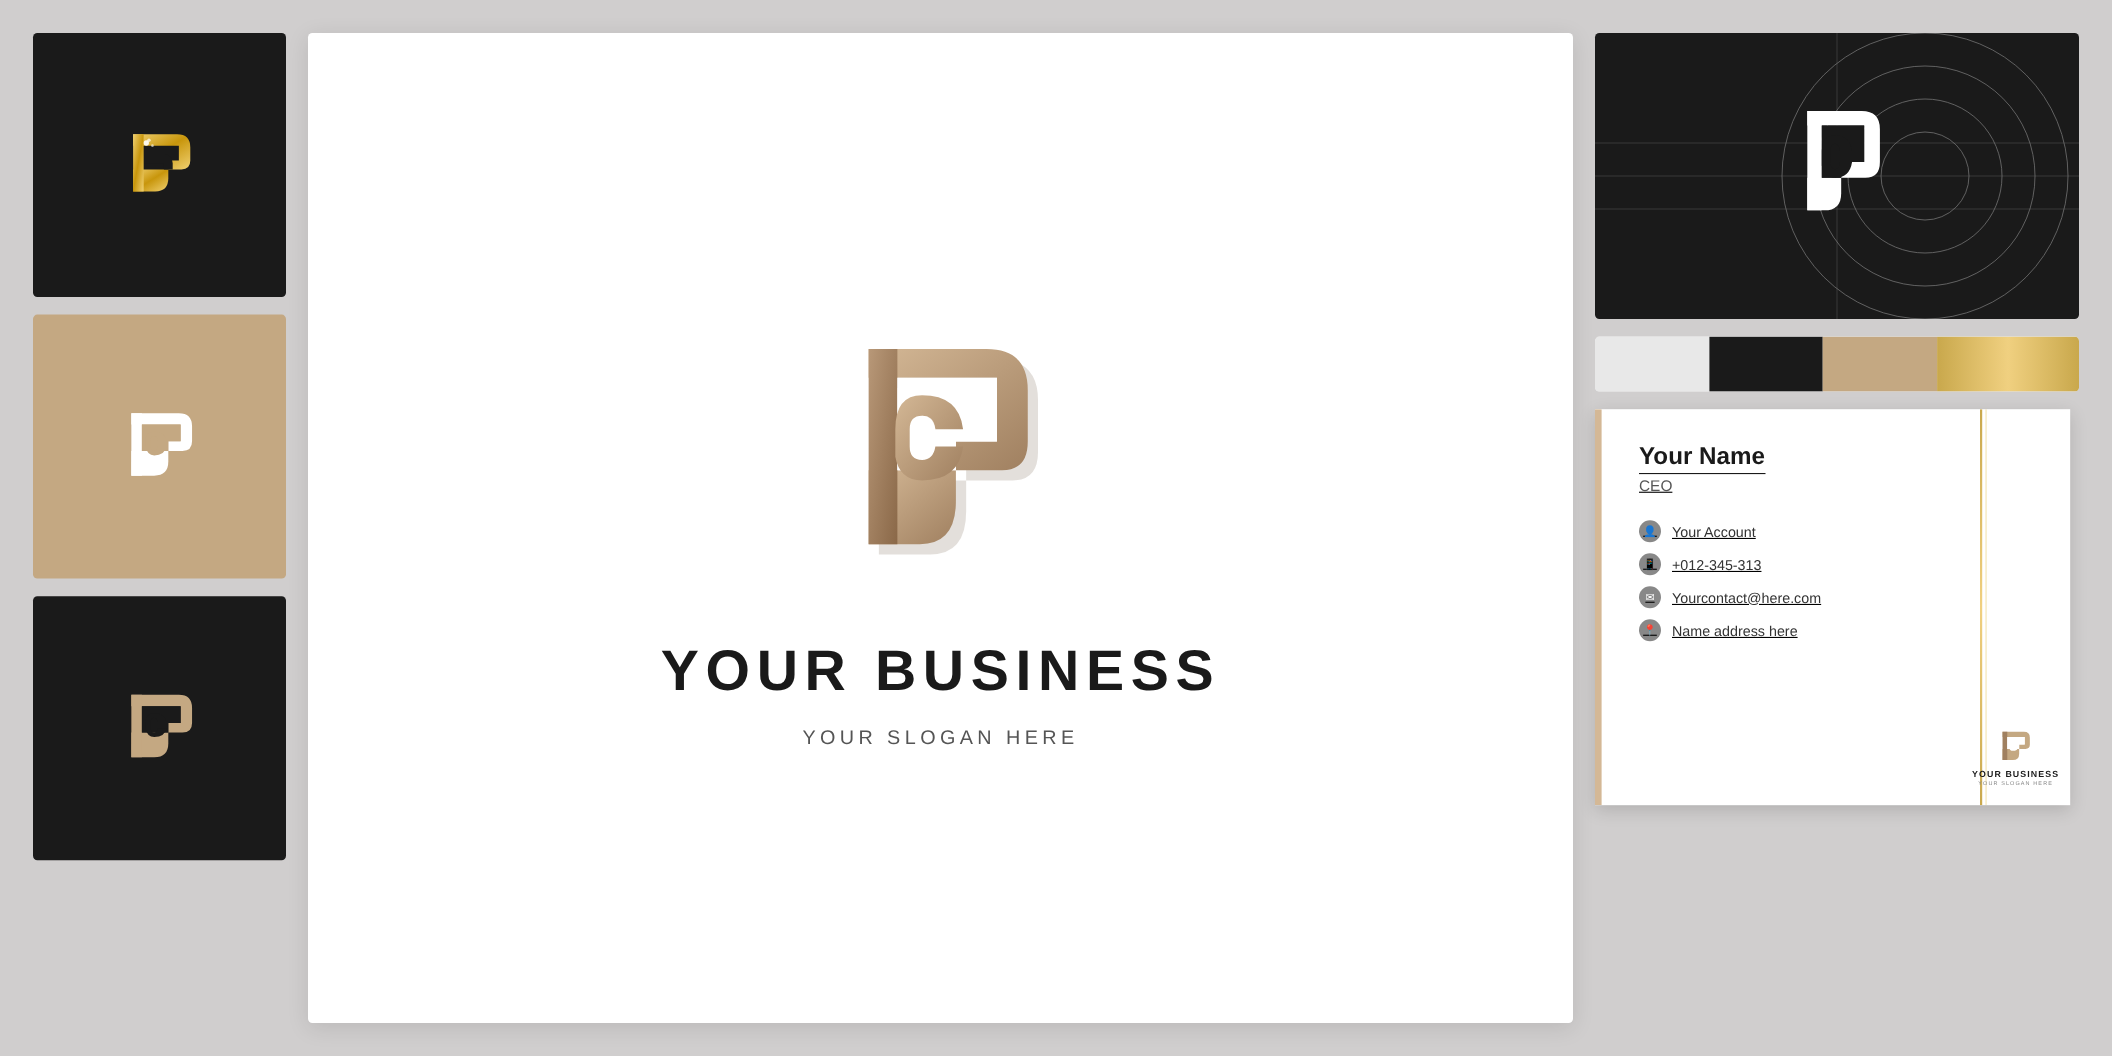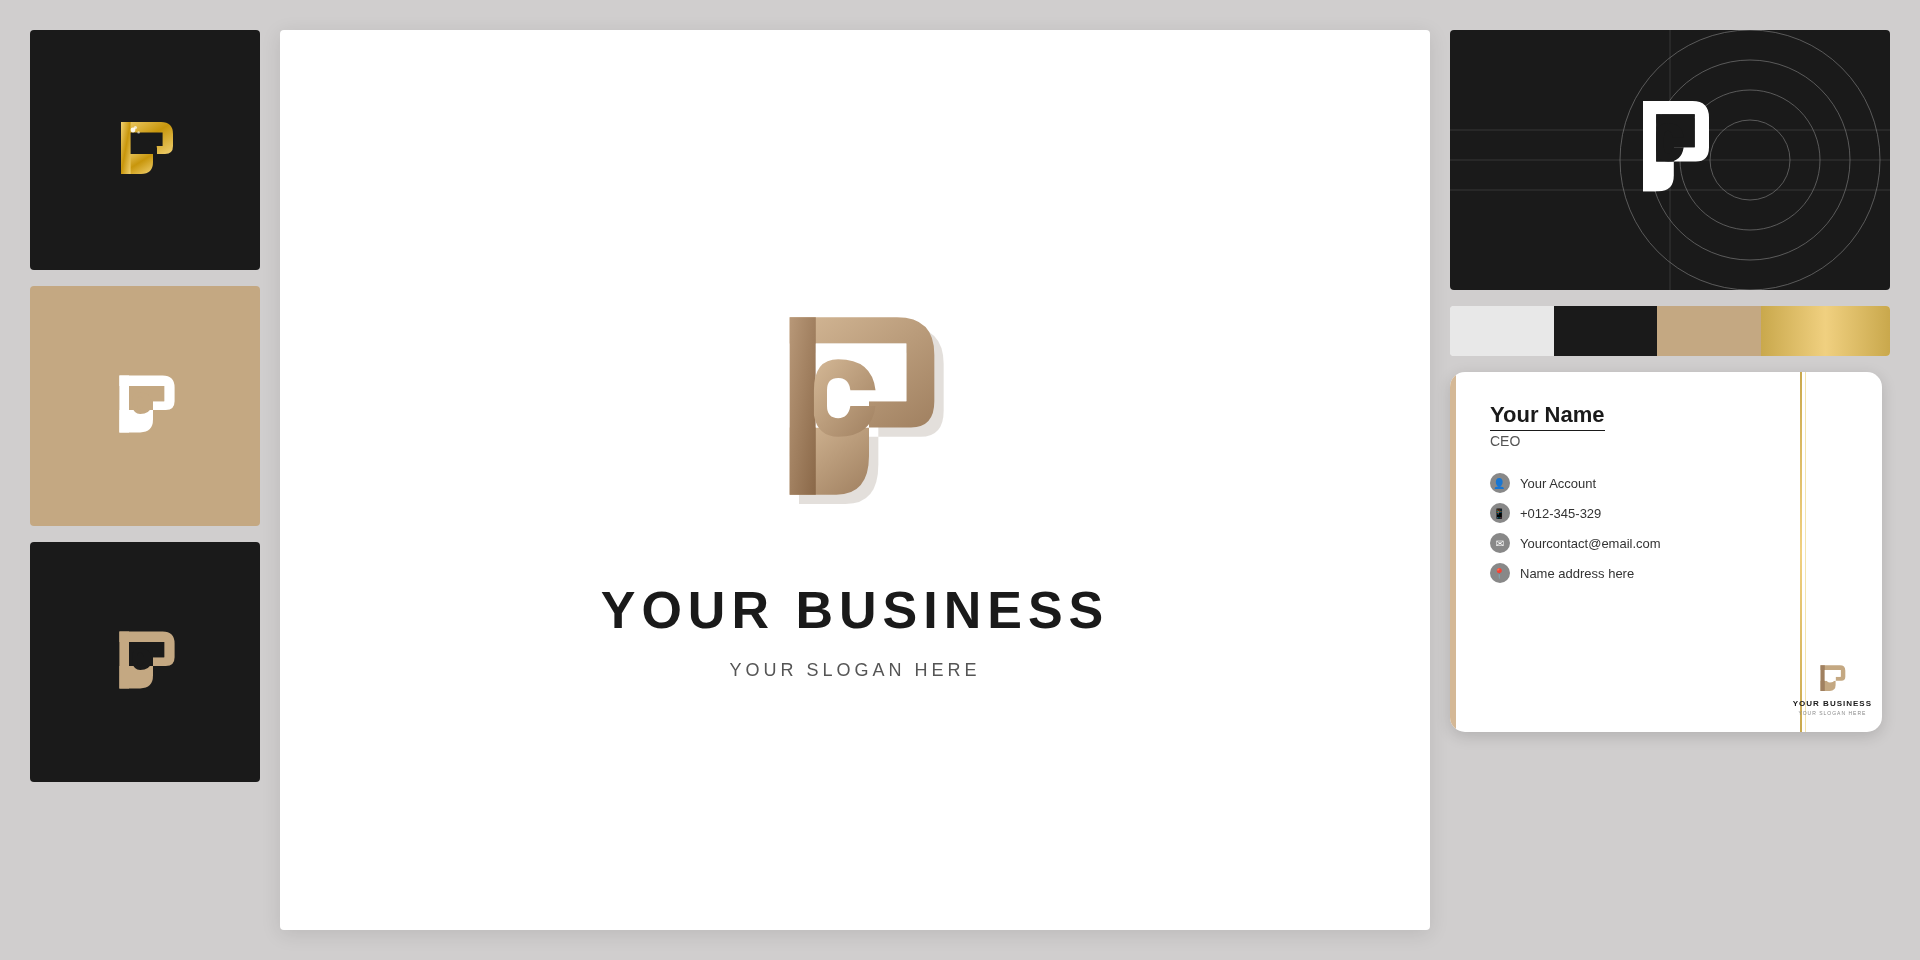--- a/index.html
+++ b/index.html
@@ -118,25 +118,26 @@
     .swatch {
       flex: 1;
       height: 100%;
     }
 
     
     .business-card {
       width: 432px;
       min-height: 360px;
       background: #ffffff;
-      border-radius: 15px;
+      border-radius: 0;
       box-shadow: 0 4px 15px rgba(0,0,0,0.15);
       padding: 30px 30px 20px 30px;
       position: relative;
       overflow: hidden;
+      text-decoration: underline;
     }
 
     .bc-name {
       font-size: 22px;
       font-weight: bold;
       color: #1a1a1a;
       margin-bottom: 2px;
       border-bottom: 1px solid #1a1a1a;
       display: inline-block;
       padding-bottom: 2px;
@@ -377,26 +378,26 @@
         <div class="bc-name">Your Name</div>
         <div class="bc-title">CEO</div>
 
         <div class="bc-contact-item">
           <div class="bc-icon" style="background:#888;">👤</div>
           <span>Your Account</span>
         </div>
 
         <div class="bc-contact-item">
           <div class="bc-icon" style="background:#888;">📱</div>
-          <span>+012-345-329</span>
+          <span>+012-345-313</span>
         </div>
 
         <div class="bc-contact-item">
           <div class="bc-icon" style="background:#888;">✉</div>
-          <span>Yourcontact@email.com</span>
+          <span>Yourcontact@here.com</span>
         </div>
 
         <div class="bc-contact-item">
           <div class="bc-icon" style="background:#888;">📍</div>
           <span>Name address here</span>
         </div>
       </div>
 
       <div class="bc-gold-accent"></div>
       <div class="bc-gold-accent-2"></div>

